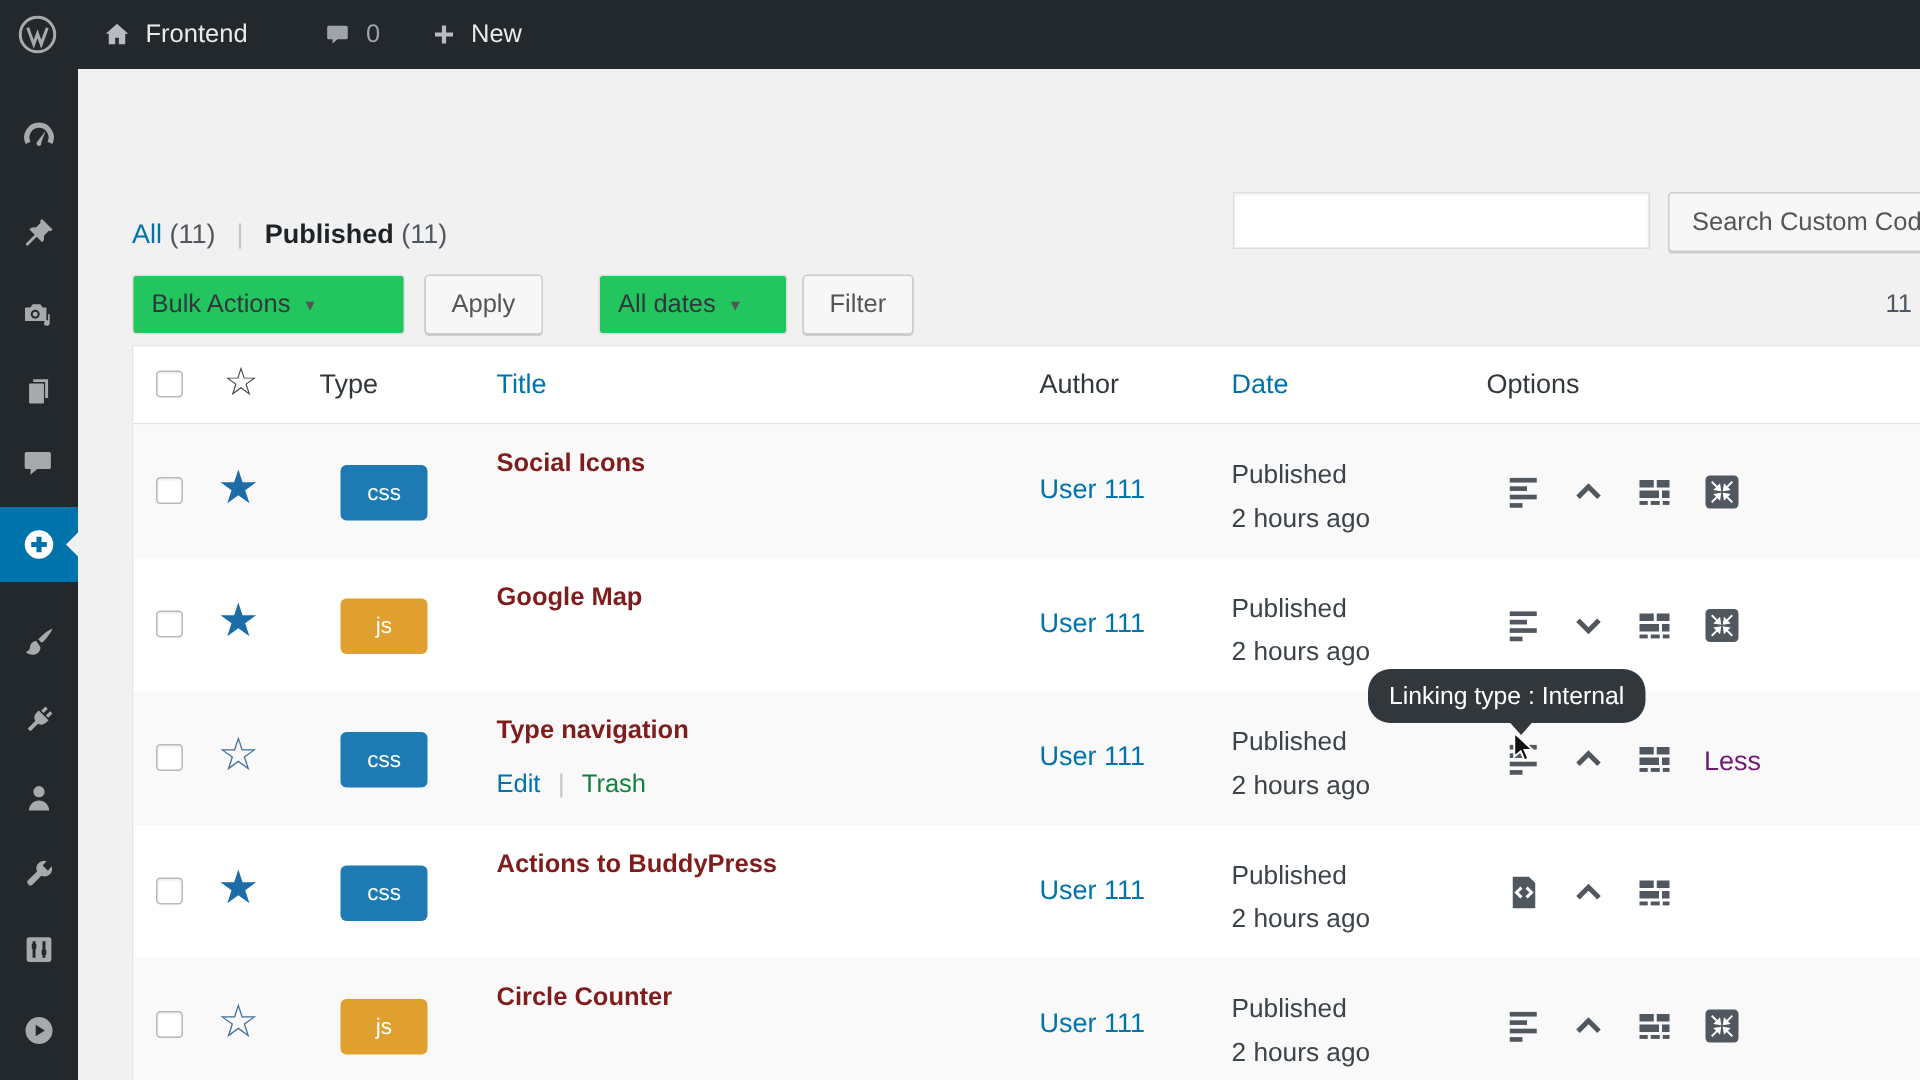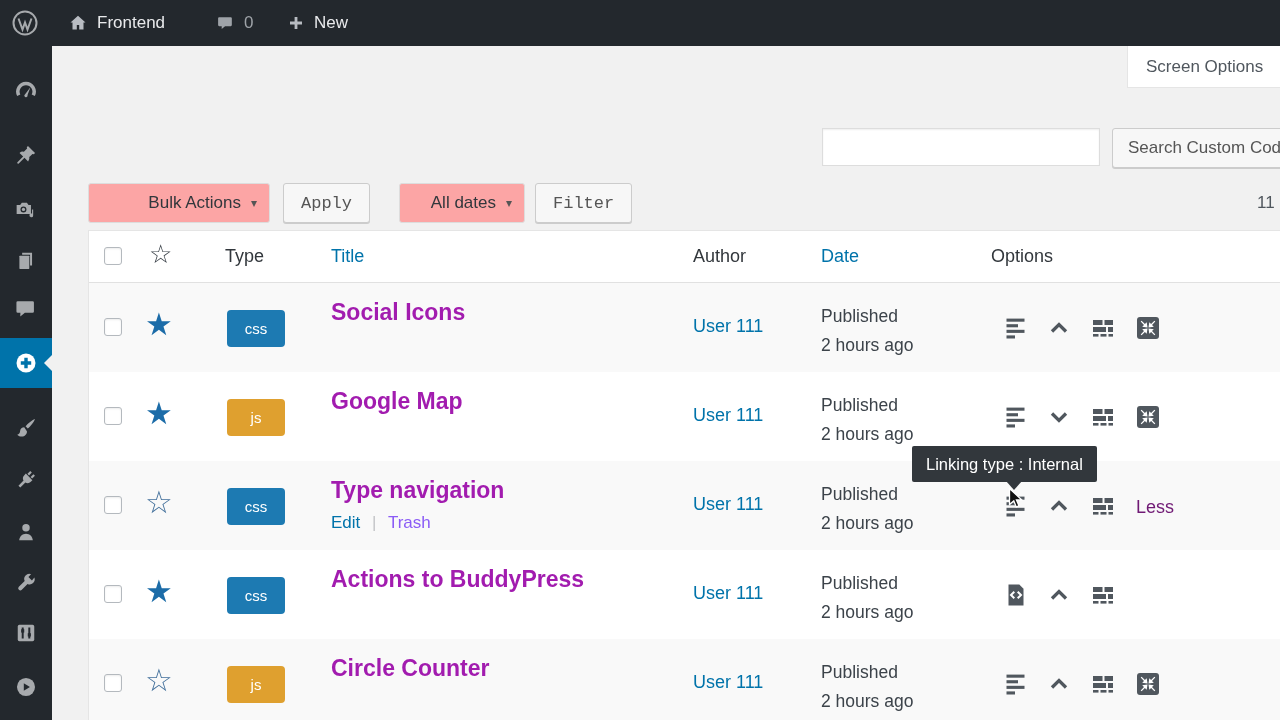--- a/index.html
+++ b/index.html
@@ -32,69 +32,69 @@
   #filters .lnk{color:#0073aa;text-decoration:none;cursor:pointer}
   #filters .sep{color:#c3c4c7;margin:0 9px}
   #filters b{color:#1d2327}
   #search-input{position:absolute;left:822px;top:128px;width:278px;height:38px;border:1px solid #ddd;
                 background:#fff;font-size:17px;padding:0 8px;box-shadow:inset 0 1px 2px rgba(0,0,0,.07);
                 font-family:"Liberation Sans",sans-serif}
   #search-btn{position:absolute;left:1112px;top:128px;height:40px;padding:0 15px;font-size:17px;color:#555;
               background:#f7f7f7;border:1px solid #ccc;border-radius:3px;white-space:nowrap;
               box-shadow:0 1px 0 #ccc;cursor:pointer;font-family:"Liberation Sans",sans-serif}
 
-  .select{position:absolute;height:40px;background:#fca5a5;border:1px solid #ddd;border-radius:3px;
-          font-size:17px;color:#32373c;display:flex;align-items:center;justify-content:flex-end;
+  .select{position:absolute;height:40px;background:#22c55e;border:1px solid #ddd;border-radius:3px;
+          font-size:17px;color:#32373c;display:flex;align-items:center;justify-content:flex-start;
           padding:0 12px;cursor:pointer}
   .select .arrow{color:#555;font-size:12px;margin-left:10px}
   #bulk-select{left:88px;top:183px;width:182px}
   #dates-select{left:399px;top:183px;width:126px}
   .wpbtn{position:absolute;height:40px;padding:0 17px;font-size:17px;color:#555;background:#f7f7f7;
          border:1px solid #ccc;border-radius:3px;box-shadow:0 1px 0 #ccc;cursor:pointer;
-         font-family:Liberation Mono, monospace}
+         font-family:Liberation Sans, sans-serif}
   #apply-btn{left:283px;top:183px}
   #filter-btn{left:535px;top:183px}
   #items-count{position:absolute;left:1257px;top:193px;font-size:17px;color:#50575e;white-space:nowrap}
 
   
   #list-table{position:absolute;left:88px;top:230px;width:1312px;background:#fff;border:1px solid #e5e5e5}
   .thead{position:relative;height:52px;border-bottom:1px solid #e1e1e1;background:#fff}
   .trow{position:relative;height:89px;background:#fff}
   .trow.alt{background:#f9f9f9}
   .cb{position:absolute;left:15px;width:18px;height:18px;background:#fff;border:1px solid #b4b9be;
       border-radius:3px;box-shadow:inset 0 1px 2px rgba(0,0,0,.08);cursor:pointer}
   .thead .cb{top:16px}
   .trow .cb{top:35px}
   .hstar{position:absolute;left:60px;top:10px;font-size:26px;line-height:1;color:#3c434a}
   .hcell{position:absolute;top:15px;font-size:18px;color:#32373c}
   .hlink{color:#0073aa;text-decoration:none;cursor:pointer}
-  .h-type{left:136px}.h-title{left:242px}.h-author{left:604px}.h-date{left:732px}.h-options{left:902px}
+  .h-type{left:124px}.h-title{left:242px}.h-author{left:604px}.h-date{left:732px}.h-options{left:902px}
   .rstar{position:absolute;left:56px;top:26px;font-size:31px;line-height:1;cursor:pointer}
   .rstar.filled{color:#1c6ca8}
   .rstar.outline{color:#44719c}
   .badge{position:absolute;left:138px;top:27px;width:58px;height:37px;border-radius:4px;color:#fff;
          font-size:15px;text-align:center;line-height:37px}
   .badge.css{background:#1d7ab2}
   .badge.js{background:#dfa02f}
-  .rtitle{position:absolute;left:242px;top:16px;font-size:23px;font-weight:700;color:#a21caf;
+  .rtitle{position:absolute;left:242px;top:16px;font-size:17px;font-weight:700;color:#7f1d1d;
           text-decoration:none;cursor:pointer}
   .ractions{position:absolute;left:242px;top:52px;font-size:17px}
   .ractions .edit{color:#0073aa;text-decoration:none;cursor:pointer}
   .ractions .sep{color:#c3c4c7;margin:0 7px}
-  .ractions .trash{color:#8b5cf6;text-decoration:none;cursor:pointer}
+  .ractions .trash{color:#15803d;text-decoration:none;cursor:pointer}
   .rauthor{position:absolute;left:604px;top:33px;font-size:18px;color:#0073aa;text-decoration:none;cursor:pointer}
   .rdate{position:absolute;left:732px;top:19px;font-size:17.5px;line-height:29px;color:#3c434a}
   .opt{position:absolute;top:33px;width:24px;height:24px;color:#50575e;cursor:pointer}
   .opt svg{width:24px;height:24px}
   .o1{left:915px}.o2{left:958px}.o3{left:1002px}.o4{left:1047px}
   .less{position:absolute;left:1047px;top:36px;font-size:18px;color:#701a75;cursor:pointer}
 
   
   #tooltip{position:absolute;left:912px;top:446px;height:36px;line-height:36px;padding:0 14px;
-           background:#32373c;color:#fff;font-size:16.5px;border-radius:2px;white-space:nowrap;z-index:50}
+           background:#32373c;color:#fff;font-size:16.5px;border-radius:15px;white-space:nowrap;z-index:50}
   #tooltip-arrow{position:absolute;left:1006px;top:481px;width:0;height:0;z-index:50;
                  border:8px solid transparent;border-top:9px solid #32373c;border-bottom:none}
   #cursor{position:absolute;left:1008px;top:487px;z-index:60}
 </style>
 </head>
 <body>
 
 <div class="screen">
 
   <svg width="0" height="0" style="position:absolute">
@@ -245,23 +245,29 @@
       </svg>
     </div>
     <div class="side-item" style="top:630px">
       <svg viewBox="0 0 20 20">
         <circle cx="10" cy="10" r="8.2" fill="#a7aaad"></circle>
         <path d="M8 6.5l5.6 3.5L8 13.5z" fill="#23282d"></path>
       </svg>
     </div>
   </nav>
 
-  <div id="screen-options">Screen Options</div>
-
-
+
+
+  <div id="filters">
+    <a class="lnk">All</a>
+    <span>(11)</span>
+    <span class="sep">|</span>
+    <b>Published</b>
+    <span>(11)</span>
+  </div>
 
   <input id="search-input" type="text" value="" style="">
   <button id="search-btn">Search Custom Code</button>
 
   <div class="select" id="bulk-select">
     <span>Bulk Actions</span>
     <span class="arrow">▾</span>
   </div>
   <button class="wpbtn" id="apply-btn">Apply</button>
   <div class="select" id="dates-select">

